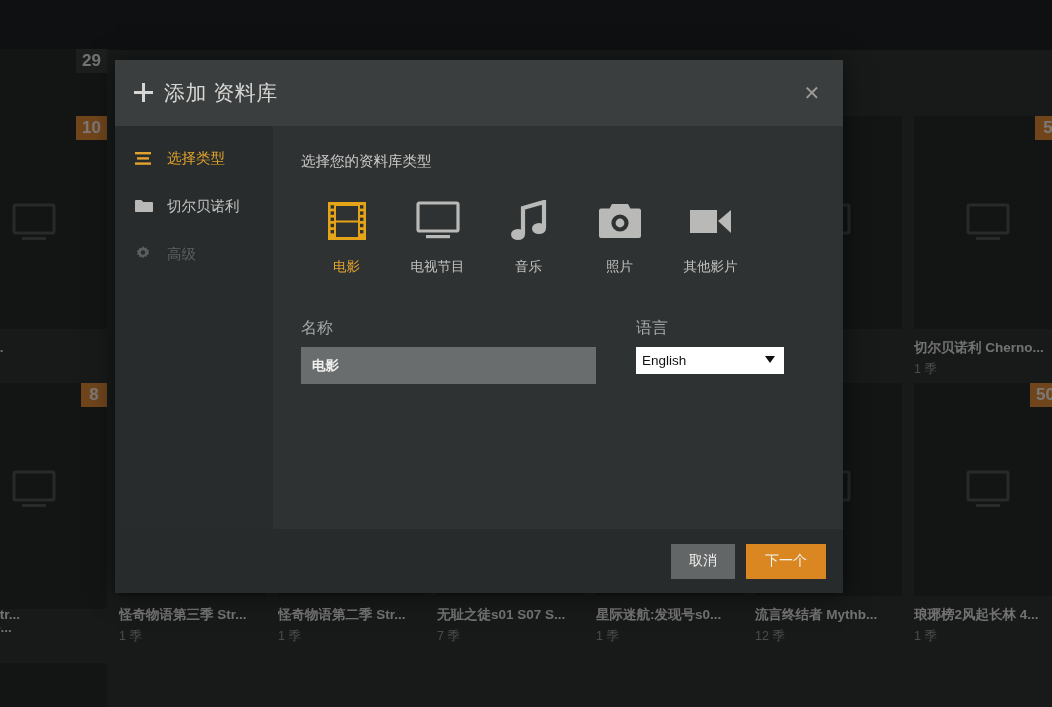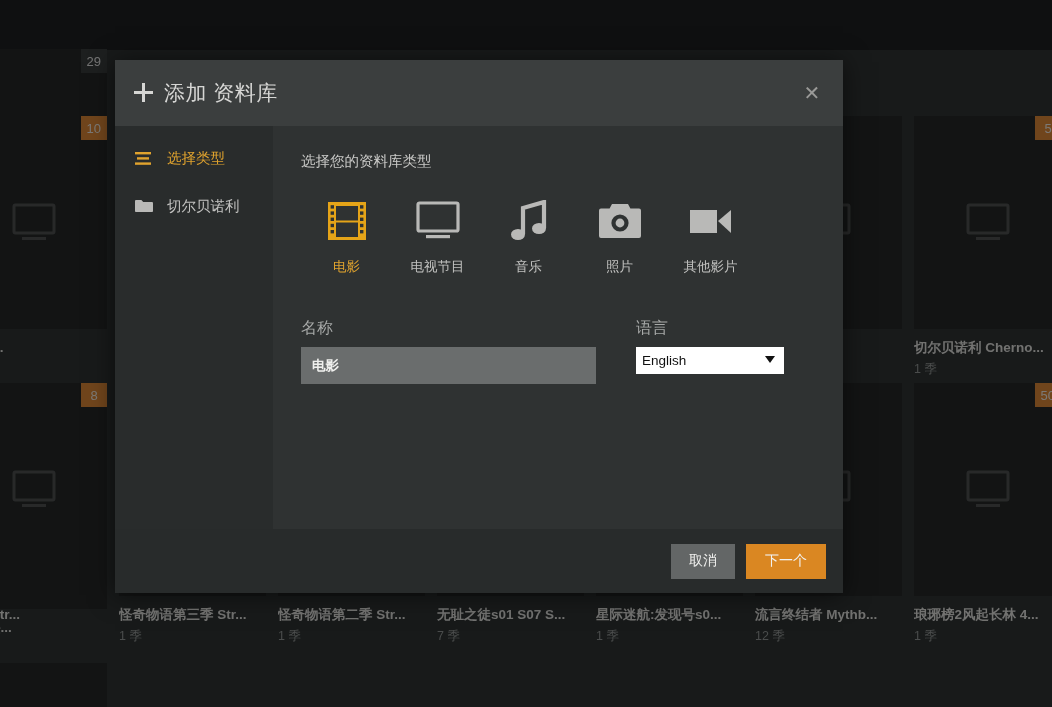--- a/index.html
+++ b/index.html
@@ -30,21 +30,21 @@
   .poster {
     position: relative; width: 147px; height: 213px;
     background: #1a1d1d;
     display: flex; align-items: center; justify-content: center;
   }
   .ph-tv { opacity: .22; }
   .badge {
     position: absolute; top: 0; right: 0;
     min-width: 26px; height: 24px; padding: 0 6px;
     display: flex; align-items: center; justify-content: center;
-    font-size: 13px; color: #d8d4cf; font-weight: 400;
+    font-size: 17px; color: #d8d4cf; font-weight: 700;
     background: #c4762a;
   }
   .badge.grey { background: #2d3131; color: #c9c9c9; }
   .card-title {
     margin-top: 10px; font-size: 13.5px; color: #c6c6c4; font-weight: bold;
     white-space: nowrap; overflow: hidden;
   }
   .card-sub { margin-top: 4px; font-size: 12.5px; color: #7e8281; }
 
   
@@ -350,20 +350,29 @@
           </span>
           <span>选择类型</span>
         </div>
         <div class="side-item">
           <span class="s-ico">
             <svg width="18" height="14" viewBox="0 0 18 14">
               <path d="M0 2.2 C0 1.4 .5 1 1.2 1 H6.4 L8.2 3.1 H16.8 C17.5 3.1 18 3.6 18 4.3 V12 C18 12.7 17.5 13.1 16.8 13.1 H1.2 C.5 13.1 0 12.7 0 12 Z" fill="#b9b9b7"></path>
             </svg>
           </span>
           <span>切尔贝诺利</span>
+        </div>
+        <div class="side-item disabled">
+          <span class="s-ico">
+            <svg width="16" height="16" viewBox="0 0 16 16">
+              <path d="M8 0 l1.3 1.9 2.2-.6 .5 2.2 2.2 .6-1 2 1 2-2.2 .6-.5 2.2-2.2-.6L8 12.6 6.7 10.7l-2.2 .6-.5-2.2L1.8 8.5l1-2-1-2 2.2-.6 .5-2.2 2.2 .6Z" fill="#5c5f5f"></path>
+              <circle cx="8" cy="6.5" r="2.2" fill="#292c2c"></circle>
+            </svg>
+          </span>
+          <span>高级</span>
         </div>
       </div>
 
       <div class="content">
         <div class="content-heading">选择您的资料库类型</div>
 
         <div class="types">
 
           <div class="type selected">
             <span class="t-ico">

